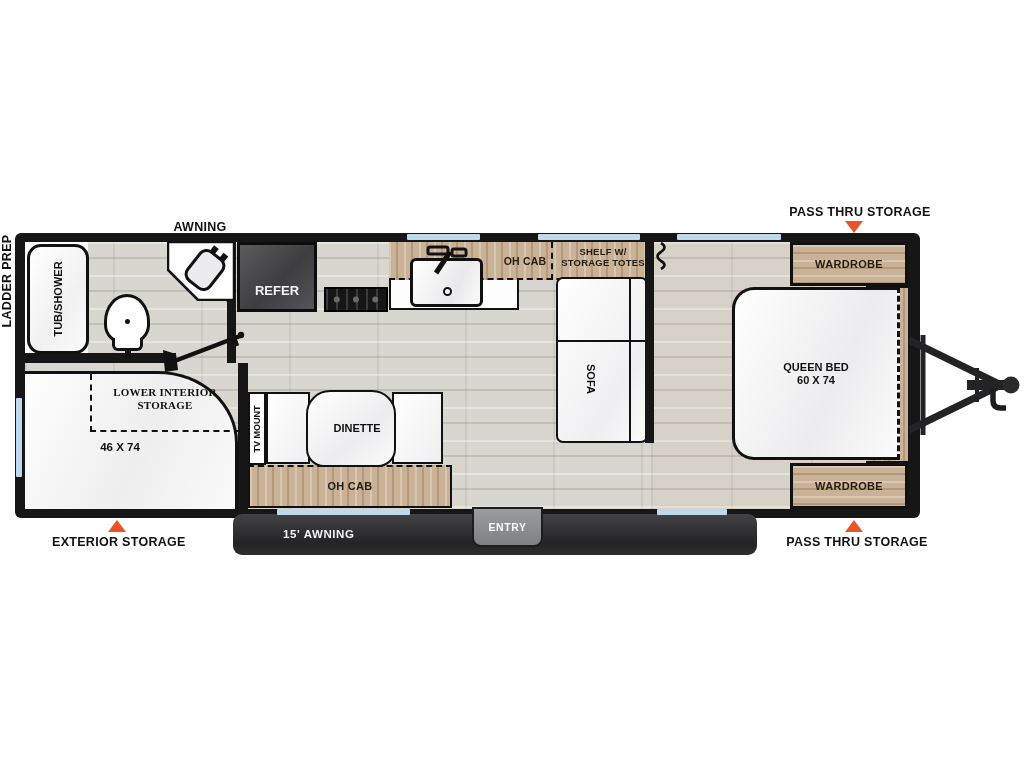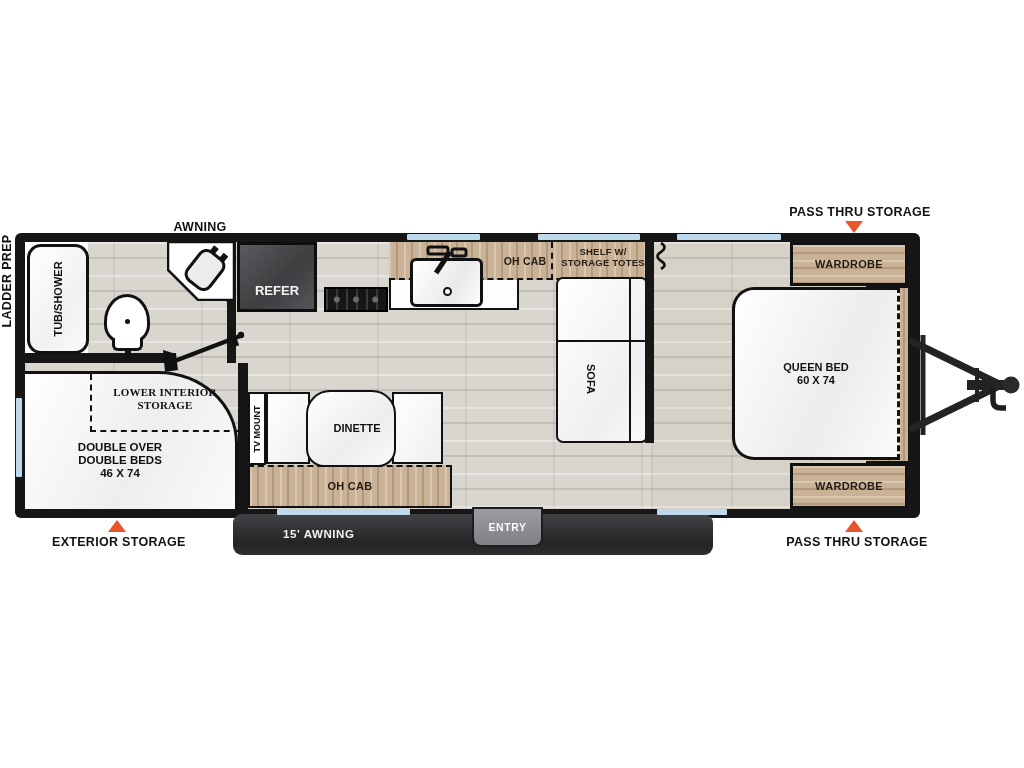--- a/index.html
+++ b/index.html
@@ -33,21 +33,21 @@
   .wood-h{background-color:#c9b296;
       background-image:repeating-linear-gradient(180deg,rgba(255,255,255,.28) 0 2px,rgba(255,255,255,0) 2px 7px,rgba(118,88,58,.28) 7px 9px,rgba(255,255,255,0) 9px 15px);}
   .whitebox{background:linear-gradient(125deg,#ffffff 0%,#f1f1f2 60%,#fafafa 100%);border:3px solid #111;}
   .appliance{background:linear-gradient(135deg,#5b5b5f 0%,#3e3e41 55%,#54545a 100%);border:3px solid #0d0d0d;
       color:#f4f4f4;display:flex;align-items:center;justify-content:center;}
   .roomlbl{position:absolute;color:#241c12;text-align:center;letter-spacing:.2px;}
   .vcenter{position:absolute;left:50%;top:50%;transform:translate(-50%,-50%) rotate(-90deg);white-space:nowrap;}
   .vcenter-cw{position:absolute;left:50%;top:50%;transform:translate(-50%,-50%) rotate(90deg);white-space:nowrap;}
 
   
-  .awning{position:absolute;left:233px;top:514px;width:480px;height:41px;border-radius:9px;
+  .awning{position:absolute;left:233px;top:514px;width:524px;height:41px;border-radius:9px;
       background:linear-gradient(180deg,#434347 0%,#242426 70%,#2e2e31 100%);z-index:5;text-decoration:underline;}
   .awning-lbl{position:absolute;left:50px;top:14px;color:#f2f2f2;font-size:11.5px;letter-spacing:.6px;}
   .entry-tab{position:absolute;left:472px;top:507px;width:71px;height:40px;z-index:6;
       background:linear-gradient(180deg,#9a9ca0,#7e8084);border:2px solid #1d1d1f;border-radius:0 0 9px 9px;
       display:flex;align-items:center;justify-content:center;color:#fafafa;font-size:10.5px;letter-spacing:.6px;}
 
   
   .fs9{font-size:9px;}  .fs95{font-size:9.5px;line-height:11px;} .fs105{font-size:10.5px;}
   .fs11{font-size:11px;line-height:12.5px;} .fs115{font-size:11.5px;line-height:13px;} .fs12{font-size:13px;}
 </style>
@@ -152,21 +152,20 @@
 
   <div class="wood abs" style="left:248px;top:465px;width:204px;height:43px;border:2.5px solid #111;border-top:2.5px dashed #111;z-index:2;display:flex;align-items:center;justify-content:center;">
     <span class="fs11" style="color:#241c12;letter-spacing:.3px;">OH CAB</span>
   </div>
 
   <div class="abs" style="left:25px;top:371px;width:213px;height:138px;background:linear-gradient(115deg,#ffffff,#eeeeef 55%,#fafafa);border-top:3px solid #111;border-right:3px solid #111;border-top-right-radius:80px 72px;z-index:1;"></div>
   <div class="abs" style="left:90px;top:374px;width:150px;height:58px;border-left:2.5px dashed #111;border-bottom:2.5px dashed #111;z-index:2;">
     <div class="roomlbl fs11" style="left:0;top:12px;width:146px;color:#111;font-family:Liberation Serif, serif;">LOWER INTERIOR STORAGE</div>
   </div>
   <div class="abs" style="left:35px;top:441px;width:170px;text-align:center;z-index:2;">
-    <div class="fs115" style="color:#111;width:128px;margin:0 auto;">DOUBLE OVER DOUBLE BEDS</div>
     <div class="fs115" style="color:#111;">46 X 74</div>
   </div>
 
   <div class="wood-h abs" style="left:790px;top:242px;width:118px;height:44px;border:3px solid #111;z-index:2;display:flex;align-items:center;justify-content:center;">
     <span class="fs11" style="color:#241c12;letter-spacing:.3px;">WARDROBE</span>
   </div>
   <div class="wood-h abs" style="left:790px;top:463px;width:118px;height:46px;border:3px solid #111;z-index:2;display:flex;align-items:center;justify-content:center;">
     <span class="fs11" style="color:#241c12;letter-spacing:.3px;">WARDROBE</span>
   </div>
   <div class="wood abs" style="left:866px;top:286px;width:42px;height:177px;border-top:2.5px solid #111;border-bottom:2.5px solid #111;z-index:1;">

